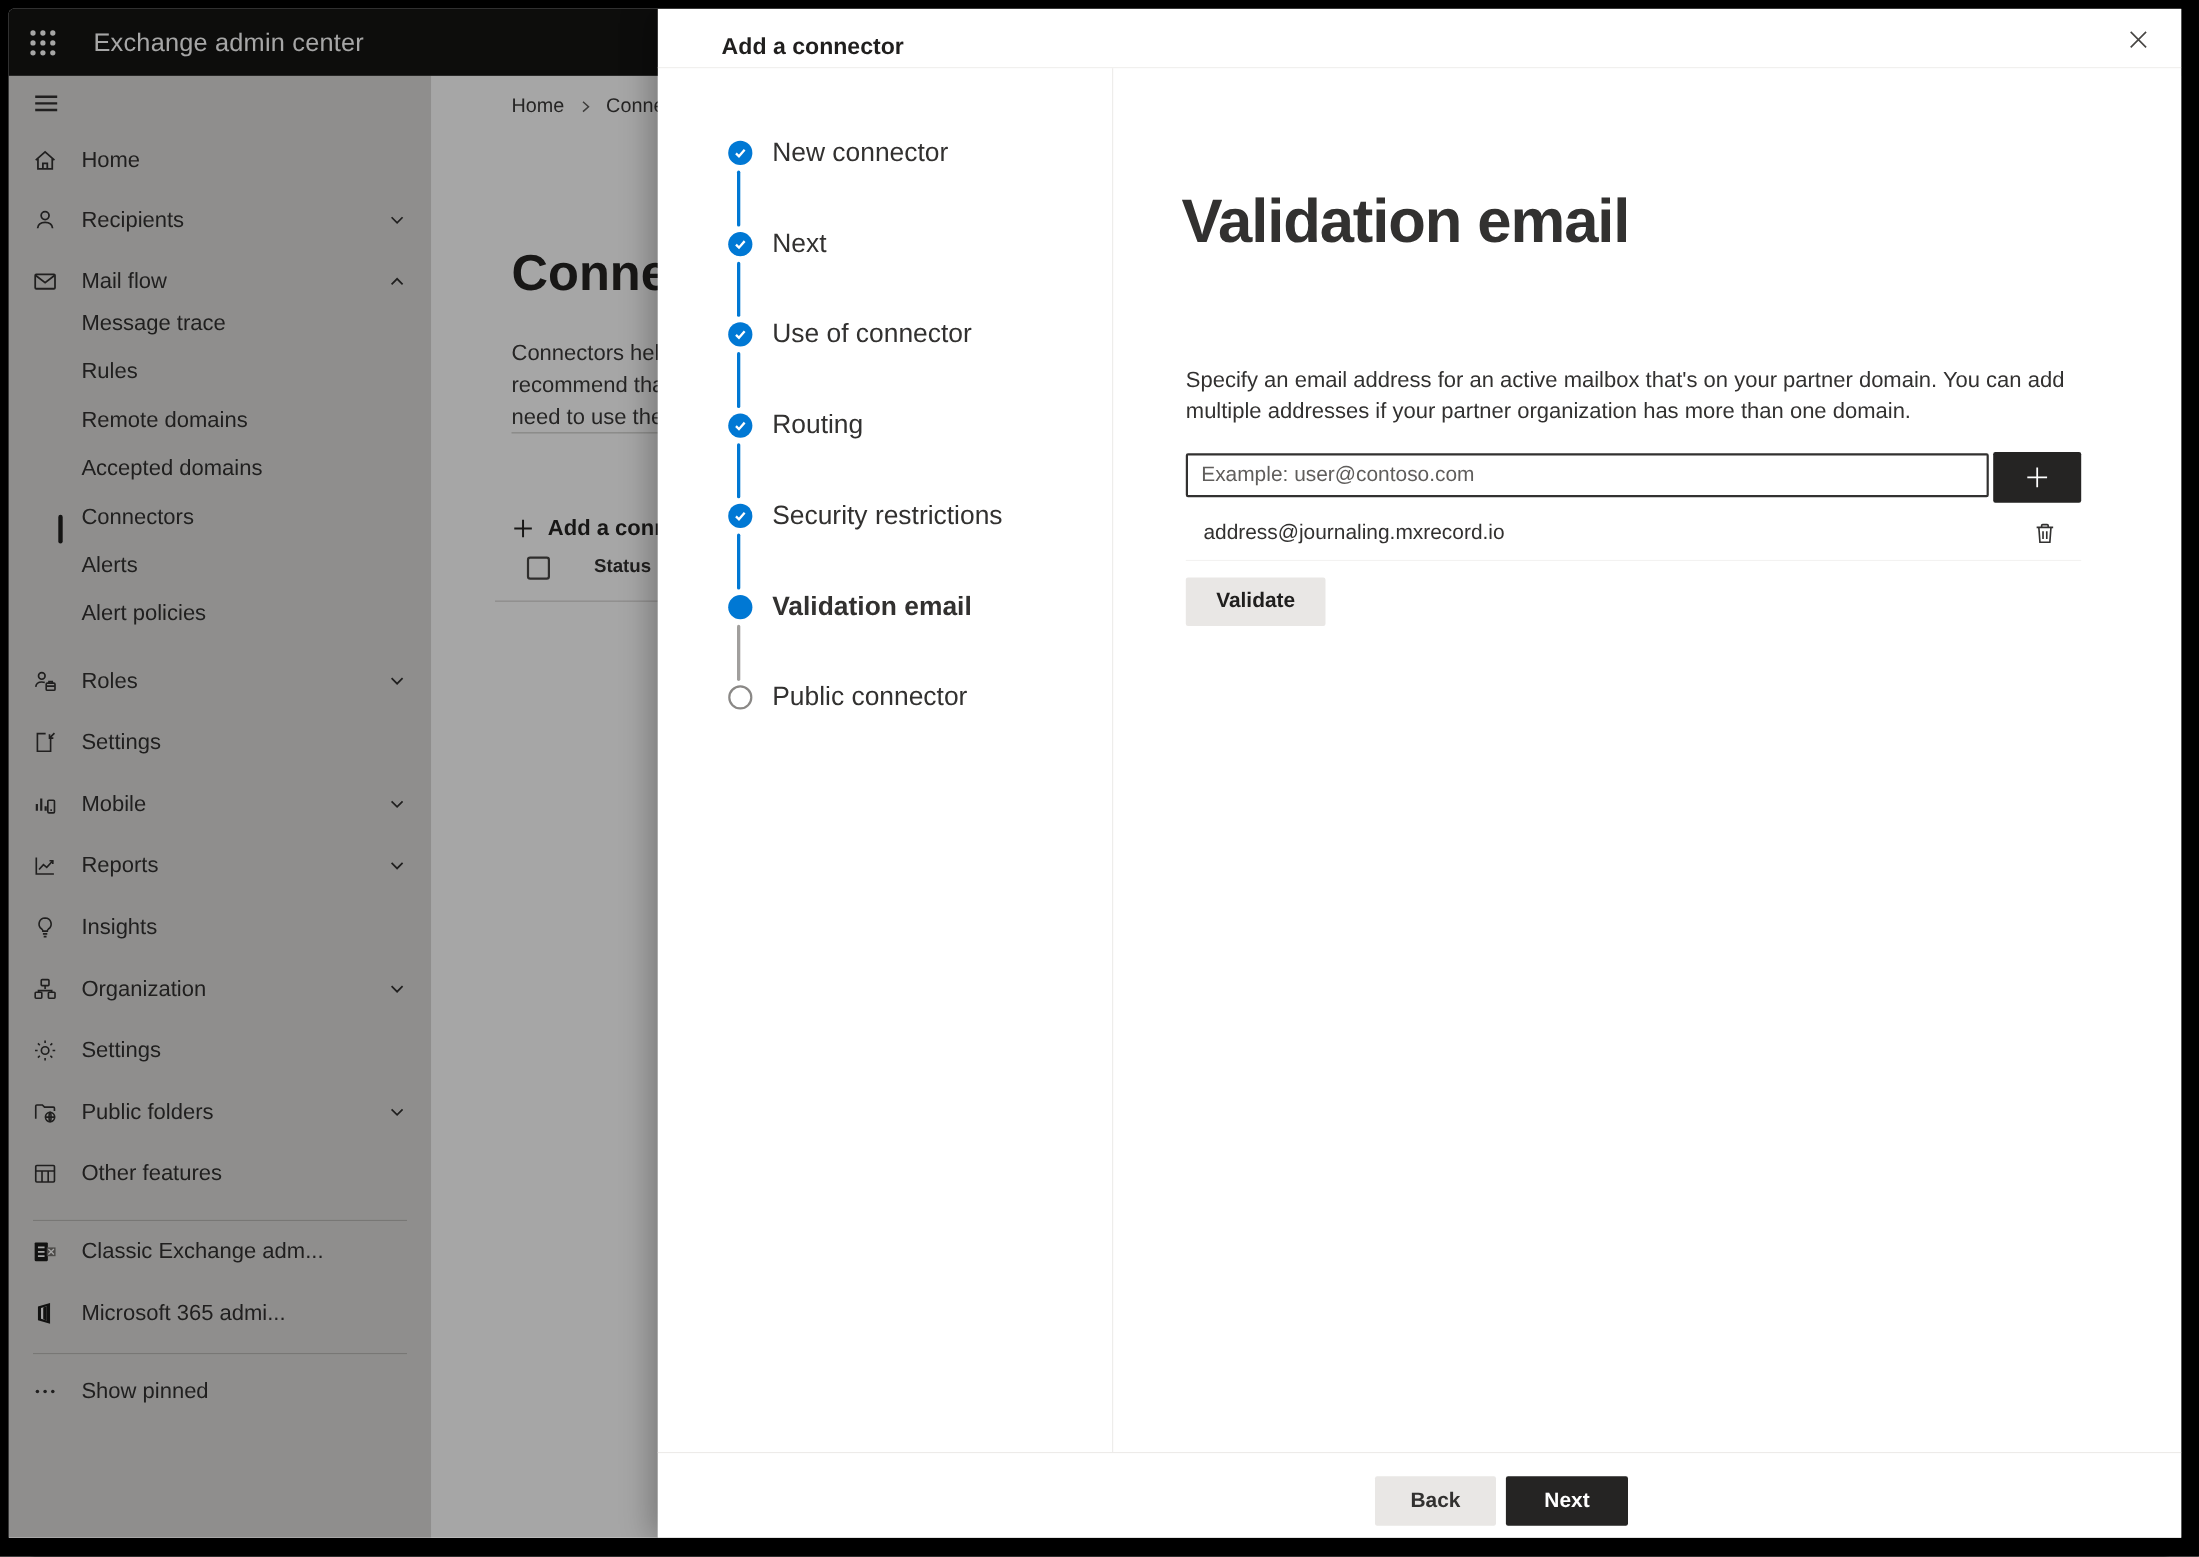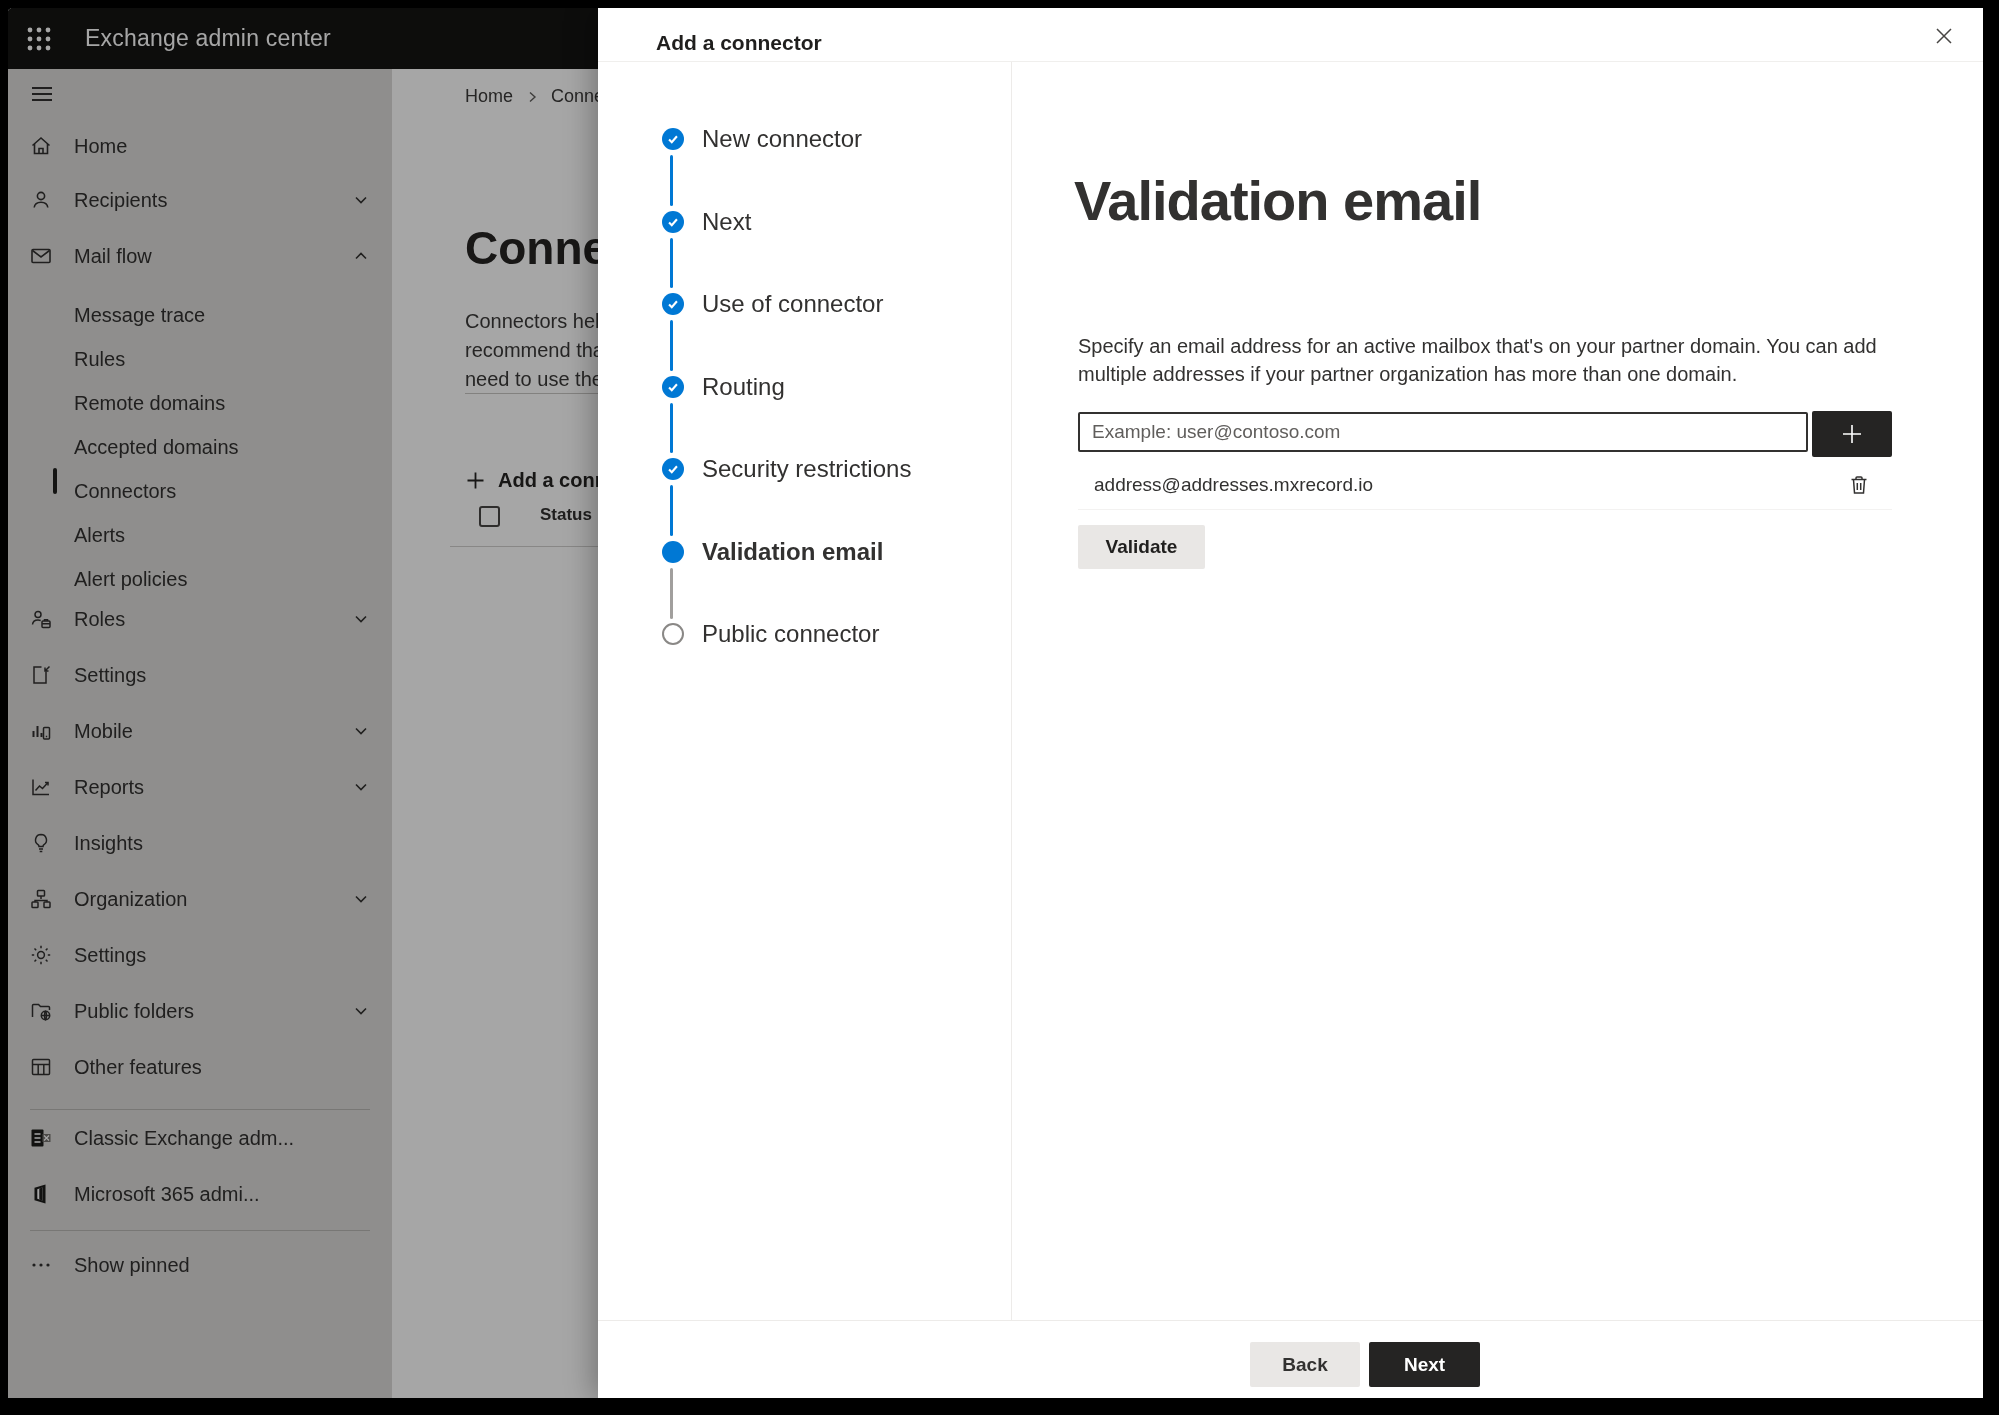--- a/index.html
+++ b/index.html
@@ -13,21 +13,21 @@
   .waffle{width:26px;height:26px;margin-left:18px;display:flex;align-items:center;justify-content:center;cursor:pointer;}
   .app-title{color:#ffffff;font-size:23px;font-weight:400;margin-left:33px;letter-spacing:.2px;}
 
   
   .sidebar{position:absolute;left:0;top:61px;width:384px;bottom:0;background:#dcdbd9;color:#323130;}
   .burger{height:50px;display:flex;align-items:center;padding-left:21px;cursor:pointer;}
   .nav-item{height:54px;display:flex;align-items:center;padding:0 22px 0 21px;font-size:20px;cursor:pointer;position:relative;}
   .nav-item .ico{width:24px;height:24px;flex:0 0 24px;margin-right:21px;display:flex;align-items:center;justify-content:center;}
   .nav-item .lbl{flex:1;white-space:nowrap;overflow:hidden;}
   .nav-item .chev{width:18px;height:18px;flex:0 0 18px;}
-  .nav-sub{height:44px;display:flex;align-items:flex-end;padding-left:66px;font-size:20px;cursor:pointer;position:relative;white-space:nowrap;}
+  .nav-sub{height:44px;display:flex;align-items:flex-start;padding-left:66px;font-size:20px;cursor:pointer;position:relative;white-space:nowrap;}
   .nav-sub.selected::before{content:"";position:absolute;left:45px;top:9px;bottom:9px;width:4px;background:#201f1e;border-radius:2px;}
   .side-div{height:1px;background:#b9b7b4;margin:14px 22px 0 22px;}
   .foot-item{height:56px;display:flex;align-items:center;padding-left:21px;font-size:20px;cursor:pointer;}
   .foot-item .ico{width:24px;height:24px;margin-right:21px;display:flex;align-items:center;justify-content:center;}
   .mailflow-wrap{margin-top:2px;}
 
   
   .page{position:absolute;left:384px;top:61px;width:206px;bottom:0;background:#fff;overflow:hidden;color:#323130;}
   .crumb{position:absolute;left:73px;top:17px;display:flex;align-items:center;font-size:18px;color:#3b3a39;white-space:nowrap;}
   .crumb .sep{margin:0 12px;display:flex;}
@@ -450,21 +450,21 @@
       <button class="add-email-btn">
         <span>
           <svg width="30" height="30" viewBox="0 0 30 30" stroke="#ffffff" stroke-width="1.6" fill="none">
                 <path d="M15 6v18M6 15h18"></path>
               </svg>
         </span>
       </button>
     </div>
 
     <div class="addr-row">
-      <span class="addr-text">address@addresses.mxrecord.io</span>
+      <span class="addr-text">address@journaling.mxrecord.io</span>
       <button class="trash-btn">
         <span>
           <svg width="24" height="24" viewBox="0 0 24 24" stroke="#323130" stroke-width="1.5" fill="none">
             <path d="M4.5 6.5h15"></path>
                 <path d="M9 6.5V5a1 1 0 0 1 1-1h4a1 1 0 0 1 1 1v1.5"></path>
             <path d="M6.5 6.5 7.5 20h9l1-13.5"></path>
                 <path d="M10.3 10v7M13.7 10v7"></path>
           </svg>
         </span>
       </button>

